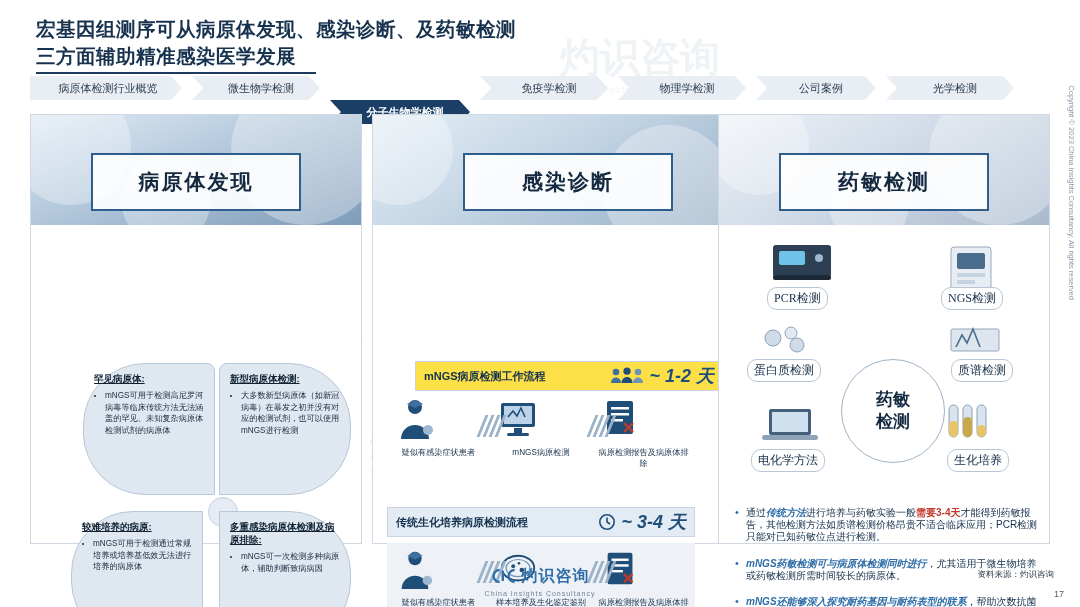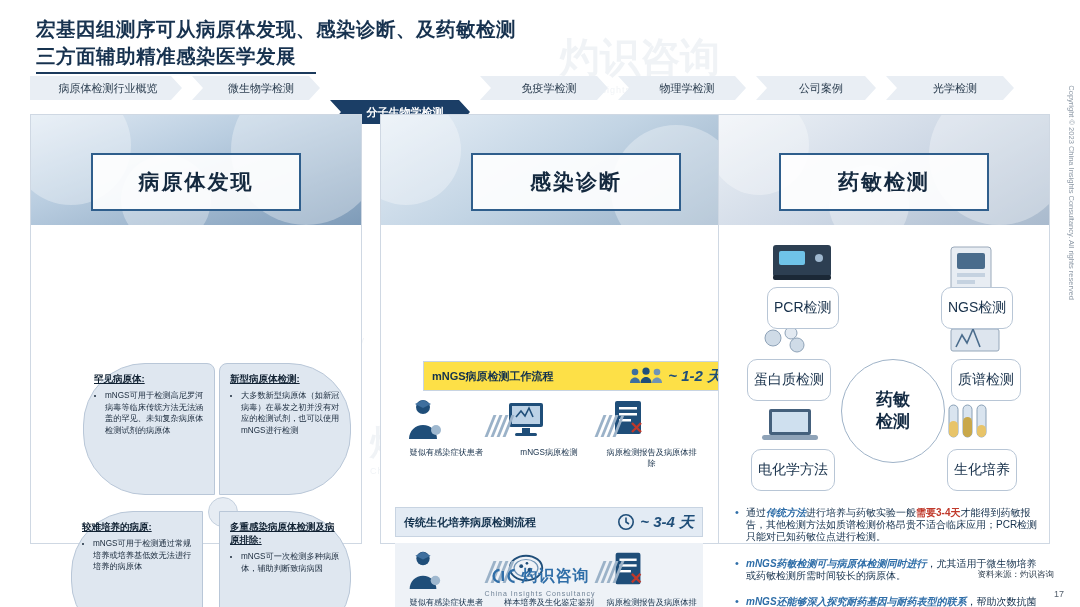--- a/index.html
+++ b/index.html
@@ -19,21 +19,21 @@
   .nav { position:absolute; left:30px; top:76px; width:1020px; height:24px; display:flex; }
   .chev { position:relative; height:24px; display:flex; align-items:center; justify-content:center;
           color:#2c3e50; font-size:11px; background:#e9eef4; margin-right:10px;
           clip-path: polygon(0 0, calc(100% - 11px) 0, 100% 50%, calc(100% - 11px) 100%, 0 100%, 11px 50%); padding-left:10px;}
   .chev:first-child { clip-path: polygon(0 0, calc(100% - 11px) 0, 100% 50%, calc(100% - 11px) 100%, 0 100%); padding-left:4px;}
   .chev.active { background:#1b3e66; color:#fff; font-weight:bold;margin-top:24px; }
 
   
   .panel { position:absolute; top:114px; background:#fff; border:1px solid #cfd8e3; }
   #panel-left { left:30px; width:332px; height:430px; }
-  #panel-mid  { left:380px; width:392px; height:430px; }
+  #panel-mid  { left:372px; width:392px; height:430px; }
   #panel-right{ left:718px; width:332px; height:430px; }
   .panel-bg { position:absolute; left:0; top:0; width:100%; height:110px; overflow:hidden; }
   .bg-blue { background:linear-gradient(160deg,#dfe9f3 0%, #b9cde0 40%, #7e9bb8 100%); }
   .bg-micro { background:linear-gradient(150deg,#e6eef6 0%, #c2d4e4 45%, #8fa9c2 100%); }
   .bg-pills { background:linear-gradient(150deg,#eef2f7 0%, #cfd9e6 50%, #a9bacd 100%); }
   .bg-bubble { position:absolute; border-radius:50%; background:rgba(255,255,255,0.32); }
 
   .hdr-box { position:absolute; left:50%; transform:translateX(-50%); top:38px; width:210px; height:58px;
              border:2px solid #2f5e8c; background:rgba(255,255,255,0.9); display:flex; align-items:center; justify-content:center;
              font-size:21px; font-weight:bold; color:#14293f; letter-spacing:2px; }
@@ -47,38 +47,38 @@
   #petal-tr { left:188px; top:248px; border-top-right-radius:62px; border-bottom-right-radius:62px; border-top-left-radius:8px;}
   #petal-bl { left:40px; top:396px; border-top-left-radius:62px; border-bottom-left-radius:62px; border-bottom-right-radius:8px;}
   #petal-br { left:188px; top:396px; border-top-right-radius:62px; border-bottom-right-radius:62px; border-bottom-left-radius:8px;}
   .hub { position:absolute; left:177px; top:382px; width:30px; height:30px; border-radius:50%; background:#e6ecf3; border:1px solid #c4d0de; }
 
   
   .flow-bar { position:absolute; left:14px; width:308px; height:30px; display:flex; align-items:center; padding:0 8px;
               border:1px solid #c8d4e2; }
   .flow-bar .fl-label { font-size:11px; color:#12314d; font-weight:bold; }
   .flow-bar .fl-right { margin-left:auto; display:flex; align-items:center; gap:5px; }
-  .fl-time { font-size:15px; font-weight:bold; font-style:italic; color:#1f4e79; }
+  .fl-time { font-size:18px; font-weight:bold; font-style:italic; color:#1f4e79; }
   .flow-bar.b1 { top:246px; background:#fde047;margin-left:28px; }
   .flow-bar.b2 { top:392px; background:#e3ebf4; }
   .flow-row { position:absolute; left:14px; width:308px; height:108px; display:flex; align-items:flex-start; justify-content:space-around; }
   .flow-row.r1 { top:282px; }
   .flow-row.r2 { top:428px; background:#eef2f7; padding-top:6px; }
   .step { width:92px; text-align:center; }
   .step .cap { font-size:8.2px; line-height:11px; color:#17304a; margin-top:6px; }
   .arrows { position:absolute; top:300px; }
   .ar { display:inline-block; width:3px; height:22px; background:#9bb2c8; transform:skewX(-22deg); margin-right:3px; }
 
   
   .device { position:absolute; }
   .circle-center { position:absolute; left:122px; top:244px; width:104px; height:104px; border-radius:50%;
                    border:1.5px solid #9fb3c8; display:flex; align-items:center; justify-content:center; text-align:center;
                    font-size:17px; font-weight:bold; color:#132a42; line-height:22px; }
-  .tag { position:absolute; font-size:14px; color:#17304a; background:#fff; border:1px solid #b8c6d6; border-radius:10px;
-         padding:11px 6px; white-space:nowrap; }
+  .tag { position:absolute; font-size:12px; color:#17304a; background:#fff; border:1px solid #b8c6d6; border-radius:10px;
+         padding:2px 6px; white-space:nowrap;font-family:Liberation Serif, serif; }
   .bullets { position:absolute; left:16px; top:392px; width:304px; }
   .bullets li { font-size:10px; line-height:12.2px; color:#14304c; margin-bottom:14px; list-style:none; position:relative; padding-left:11px;}
   .bullets li:before { content:"•"; position:absolute; left:0; top:-1px; color:#2f6ea8; font-size:11px; }
   .em-blue { color:#2f6ea8; font-weight:bold; font-style:italic; }
   .em-red { color:#c0392b; font-weight:bold; }
 
   
   .footer-logo { position:absolute; left:50%; transform:translateX(-50%); bottom:10px; text-align:center; }
   .cic-mark { display:inline-flex; align-items:center; gap:5px; color:#2f6ea8; font-weight:bold; font-size:16px; letter-spacing:1px;}
   .cic-sub { font-size:7px; color:#6f8296; letter-spacing:1px; margin-top:1px;}

